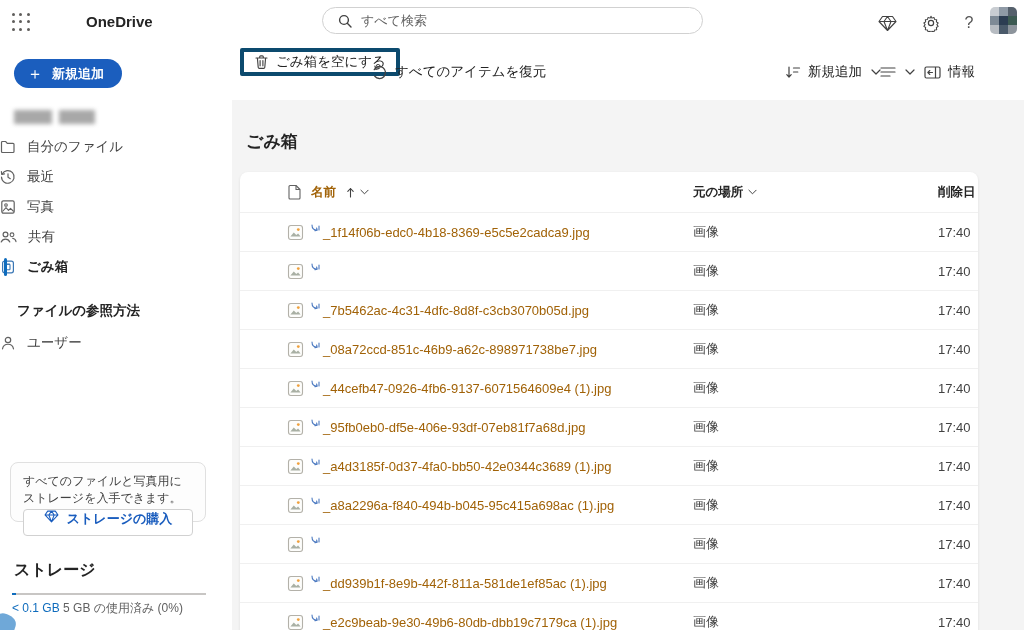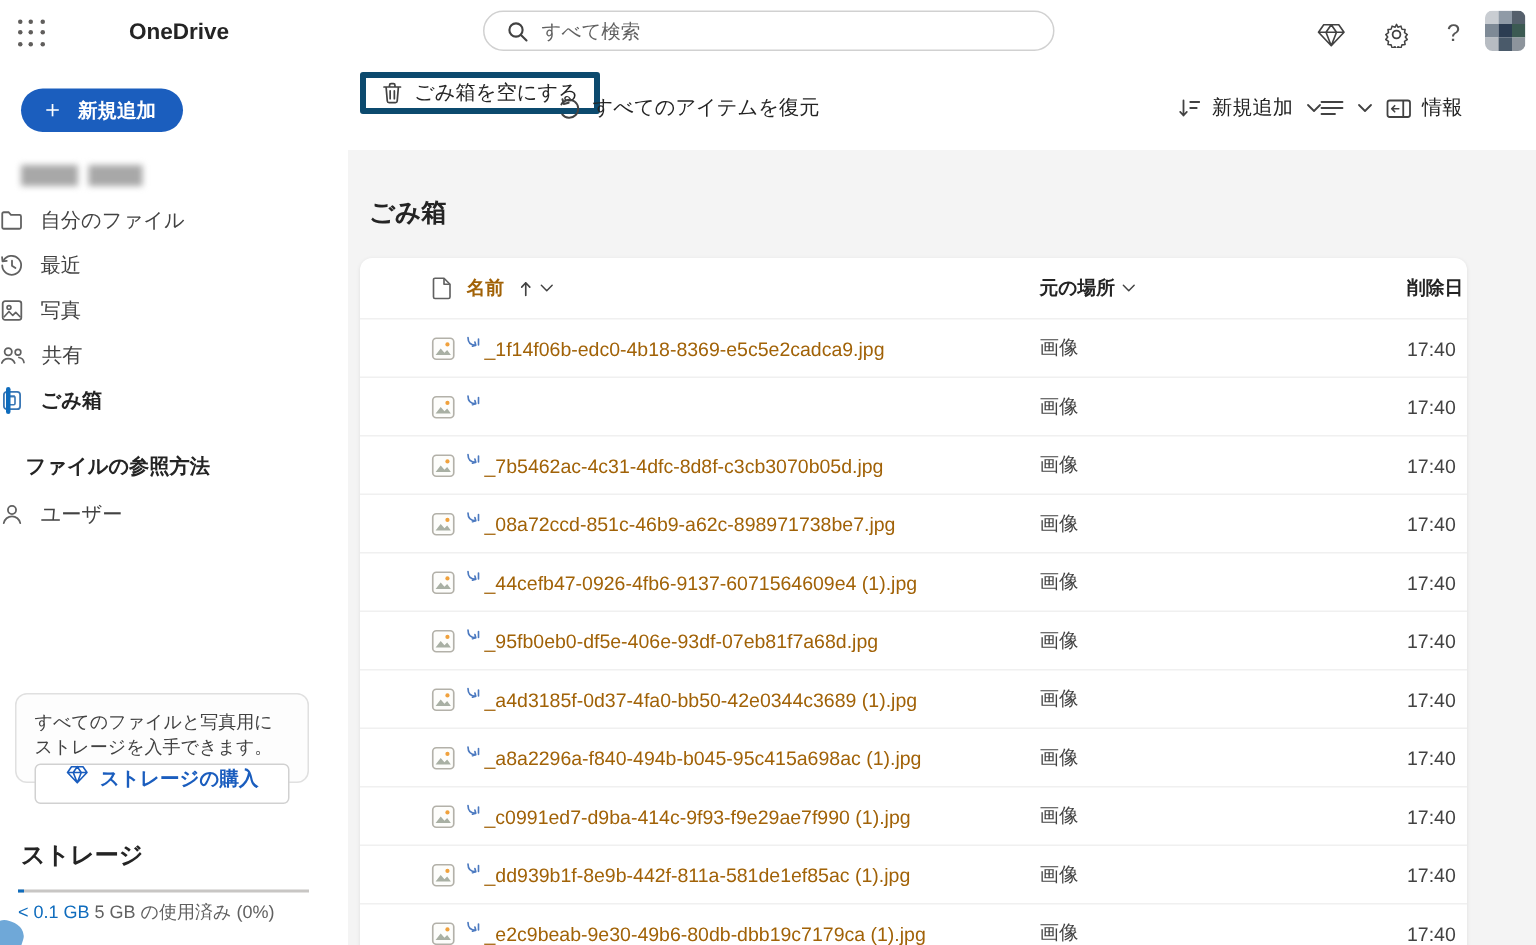--- a/index.html
+++ b/index.html
@@ -512,21 +512,20 @@
               <circle cx="11.3" cy="5.6" r="1.4" fill="#f0a13c"></circle>
               <path d="M3.4 12.6 l3.4-4.2 2.5 2.7 1.8-1.7 2.5 3.2 z" fill="#a9b0a4"></path>
             </svg>
           </span>
           <span class="col-name">
             <span class="name-arrow">
               <svg width="9" height="9" viewBox="0 0 9 9">
                 <path d="M1 1 c0 3.4 1.8 5.2 5.2 5.2 M6.2 6.2 l-2.2 .6 M6.2 6.2 l-.6 -2.2 M8 2 v4" fill="none" stroke="#4b79c0" stroke-width="1.1" stroke-linecap="round" stroke-linejoin="round"></path>
               </svg>
             </span>
-            <span>_c0991ed7-d9ba-414c-9f93-f9e29ae7f990 (1).jpg</span>
           </span>
           <span class="col-loc">画像</span>
           <span class="col-del">17:40</span>
         </div>
 
         <div class="trow">
           <span class="col-ic">
             <svg width="17" height="17" viewBox="0 0 17 17">
               <rect x="1.5" y="1.5" width="14" height="14" rx="2.4" fill="#fdfdfb" stroke="#b3b1a9" stroke-width="1.1"></rect>
               <circle cx="11.3" cy="5.6" r="1.4" fill="#f0a13c"></circle>

